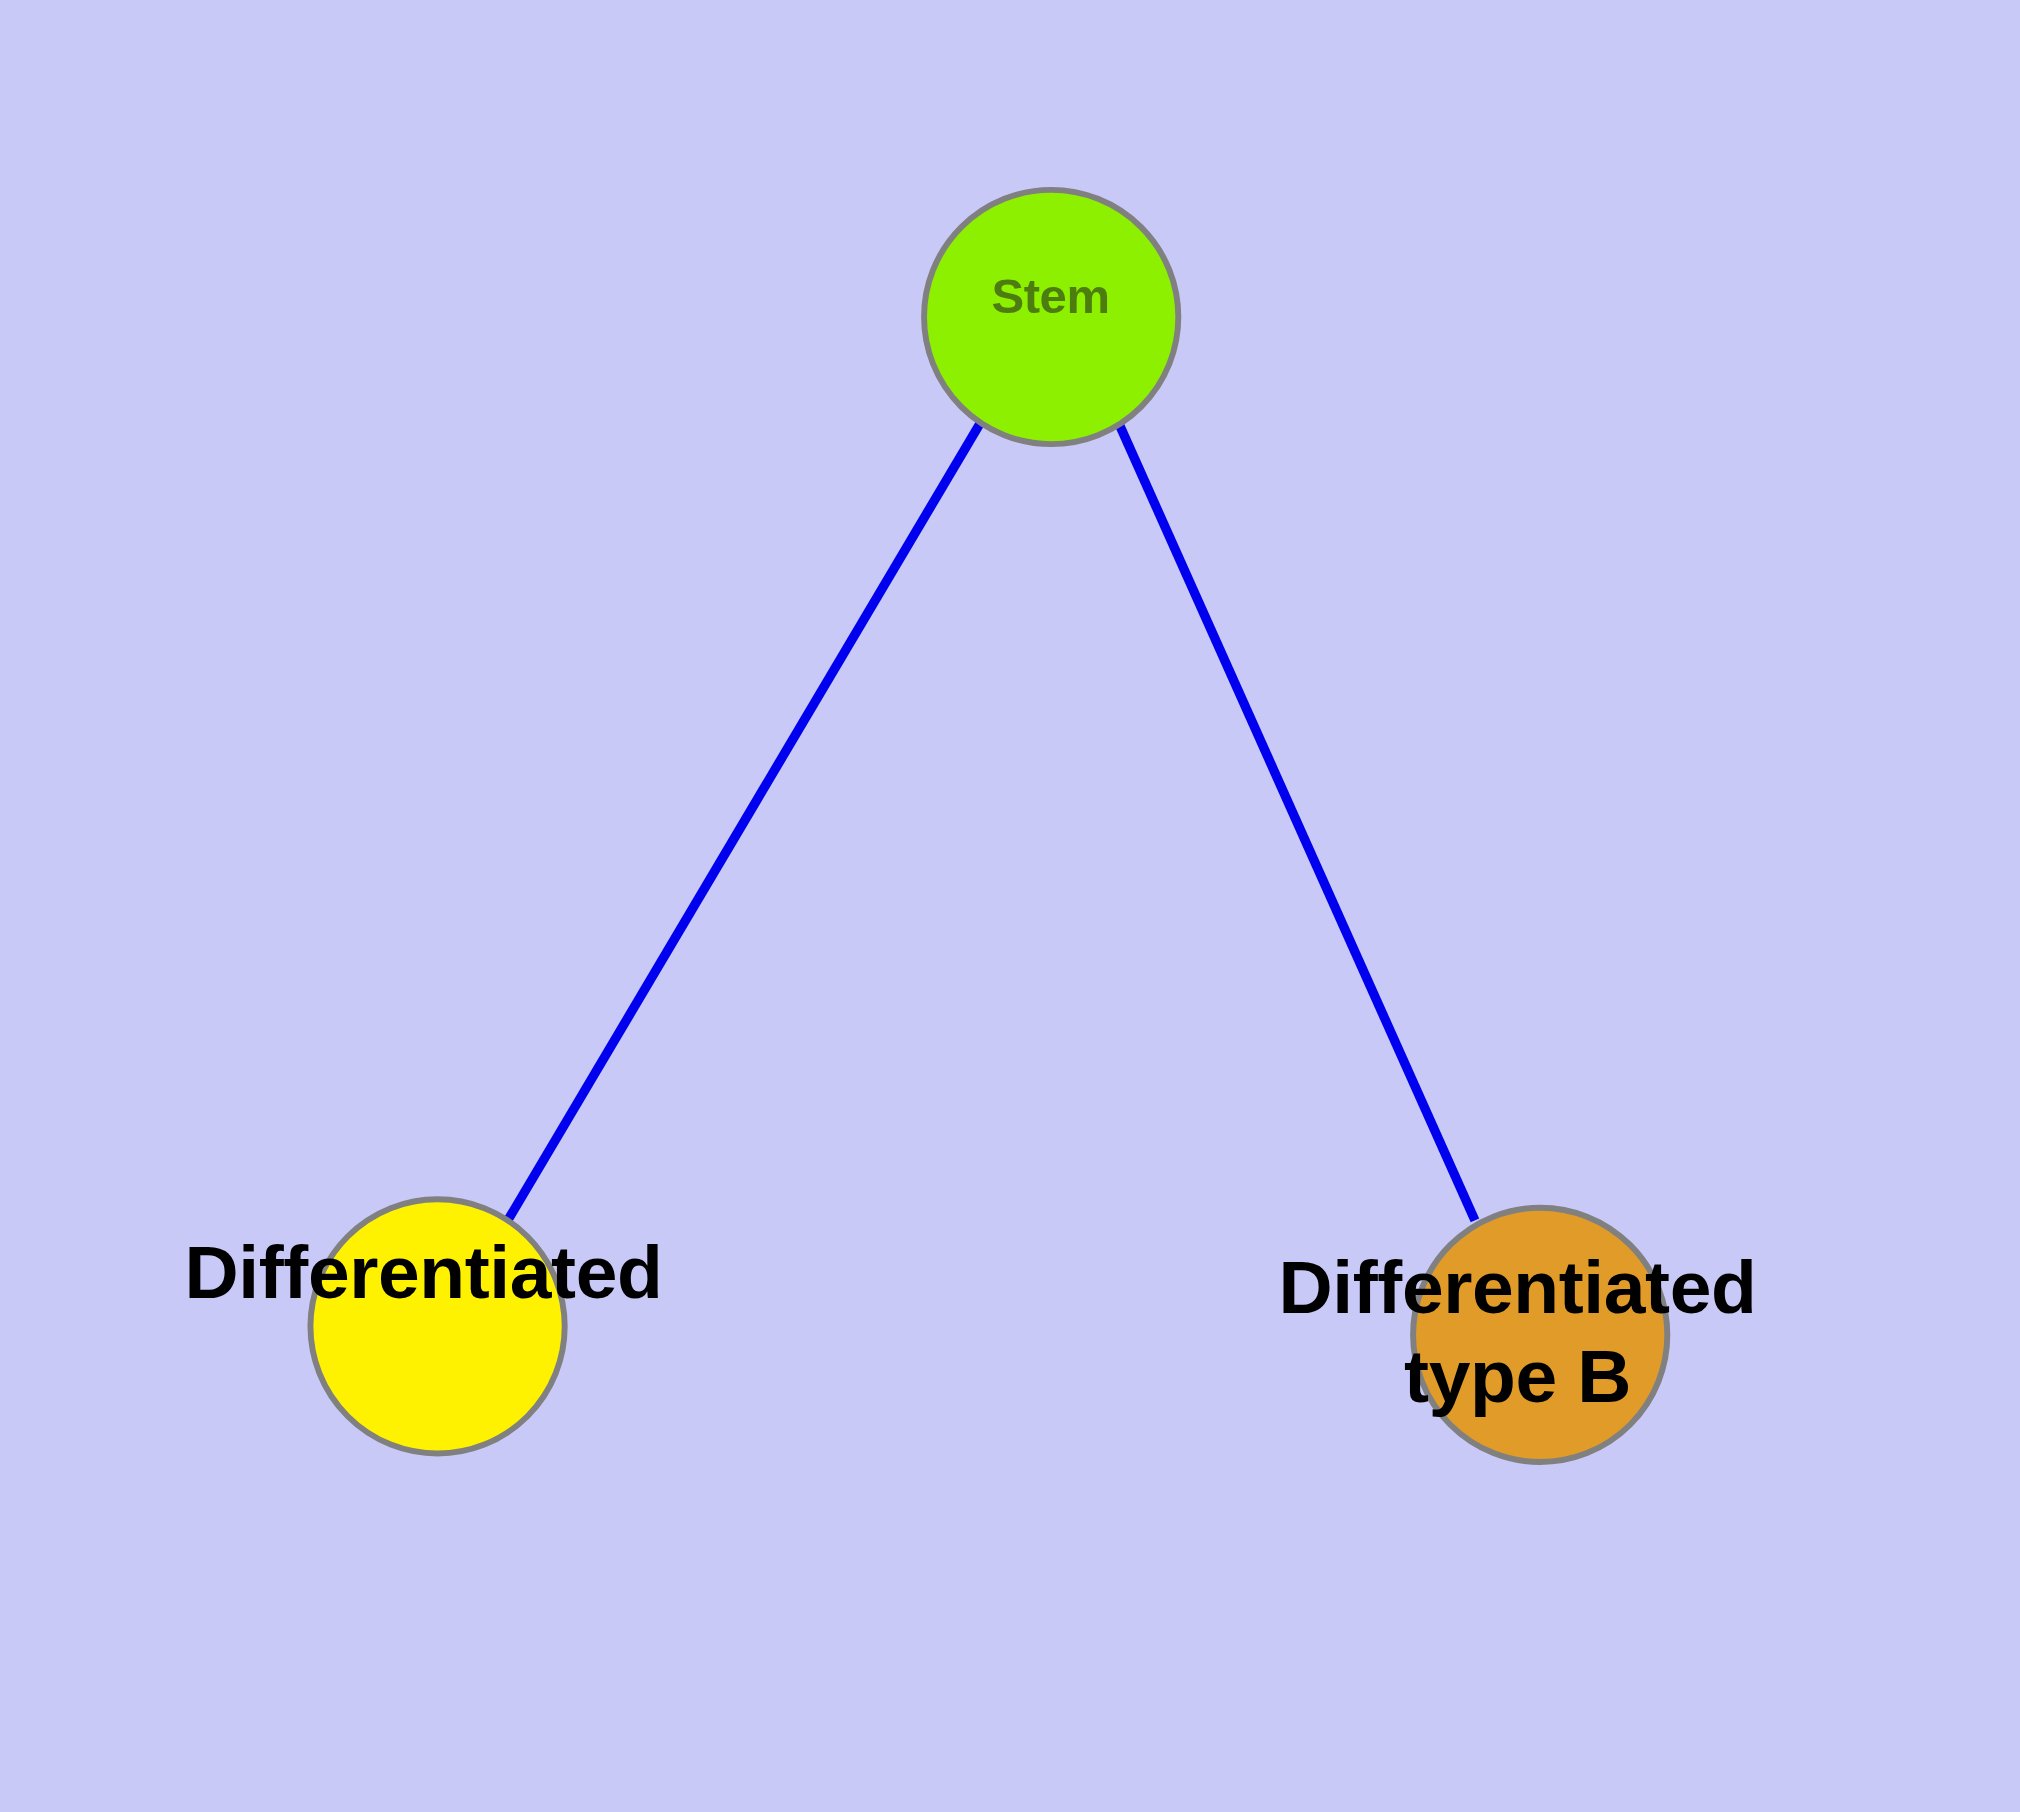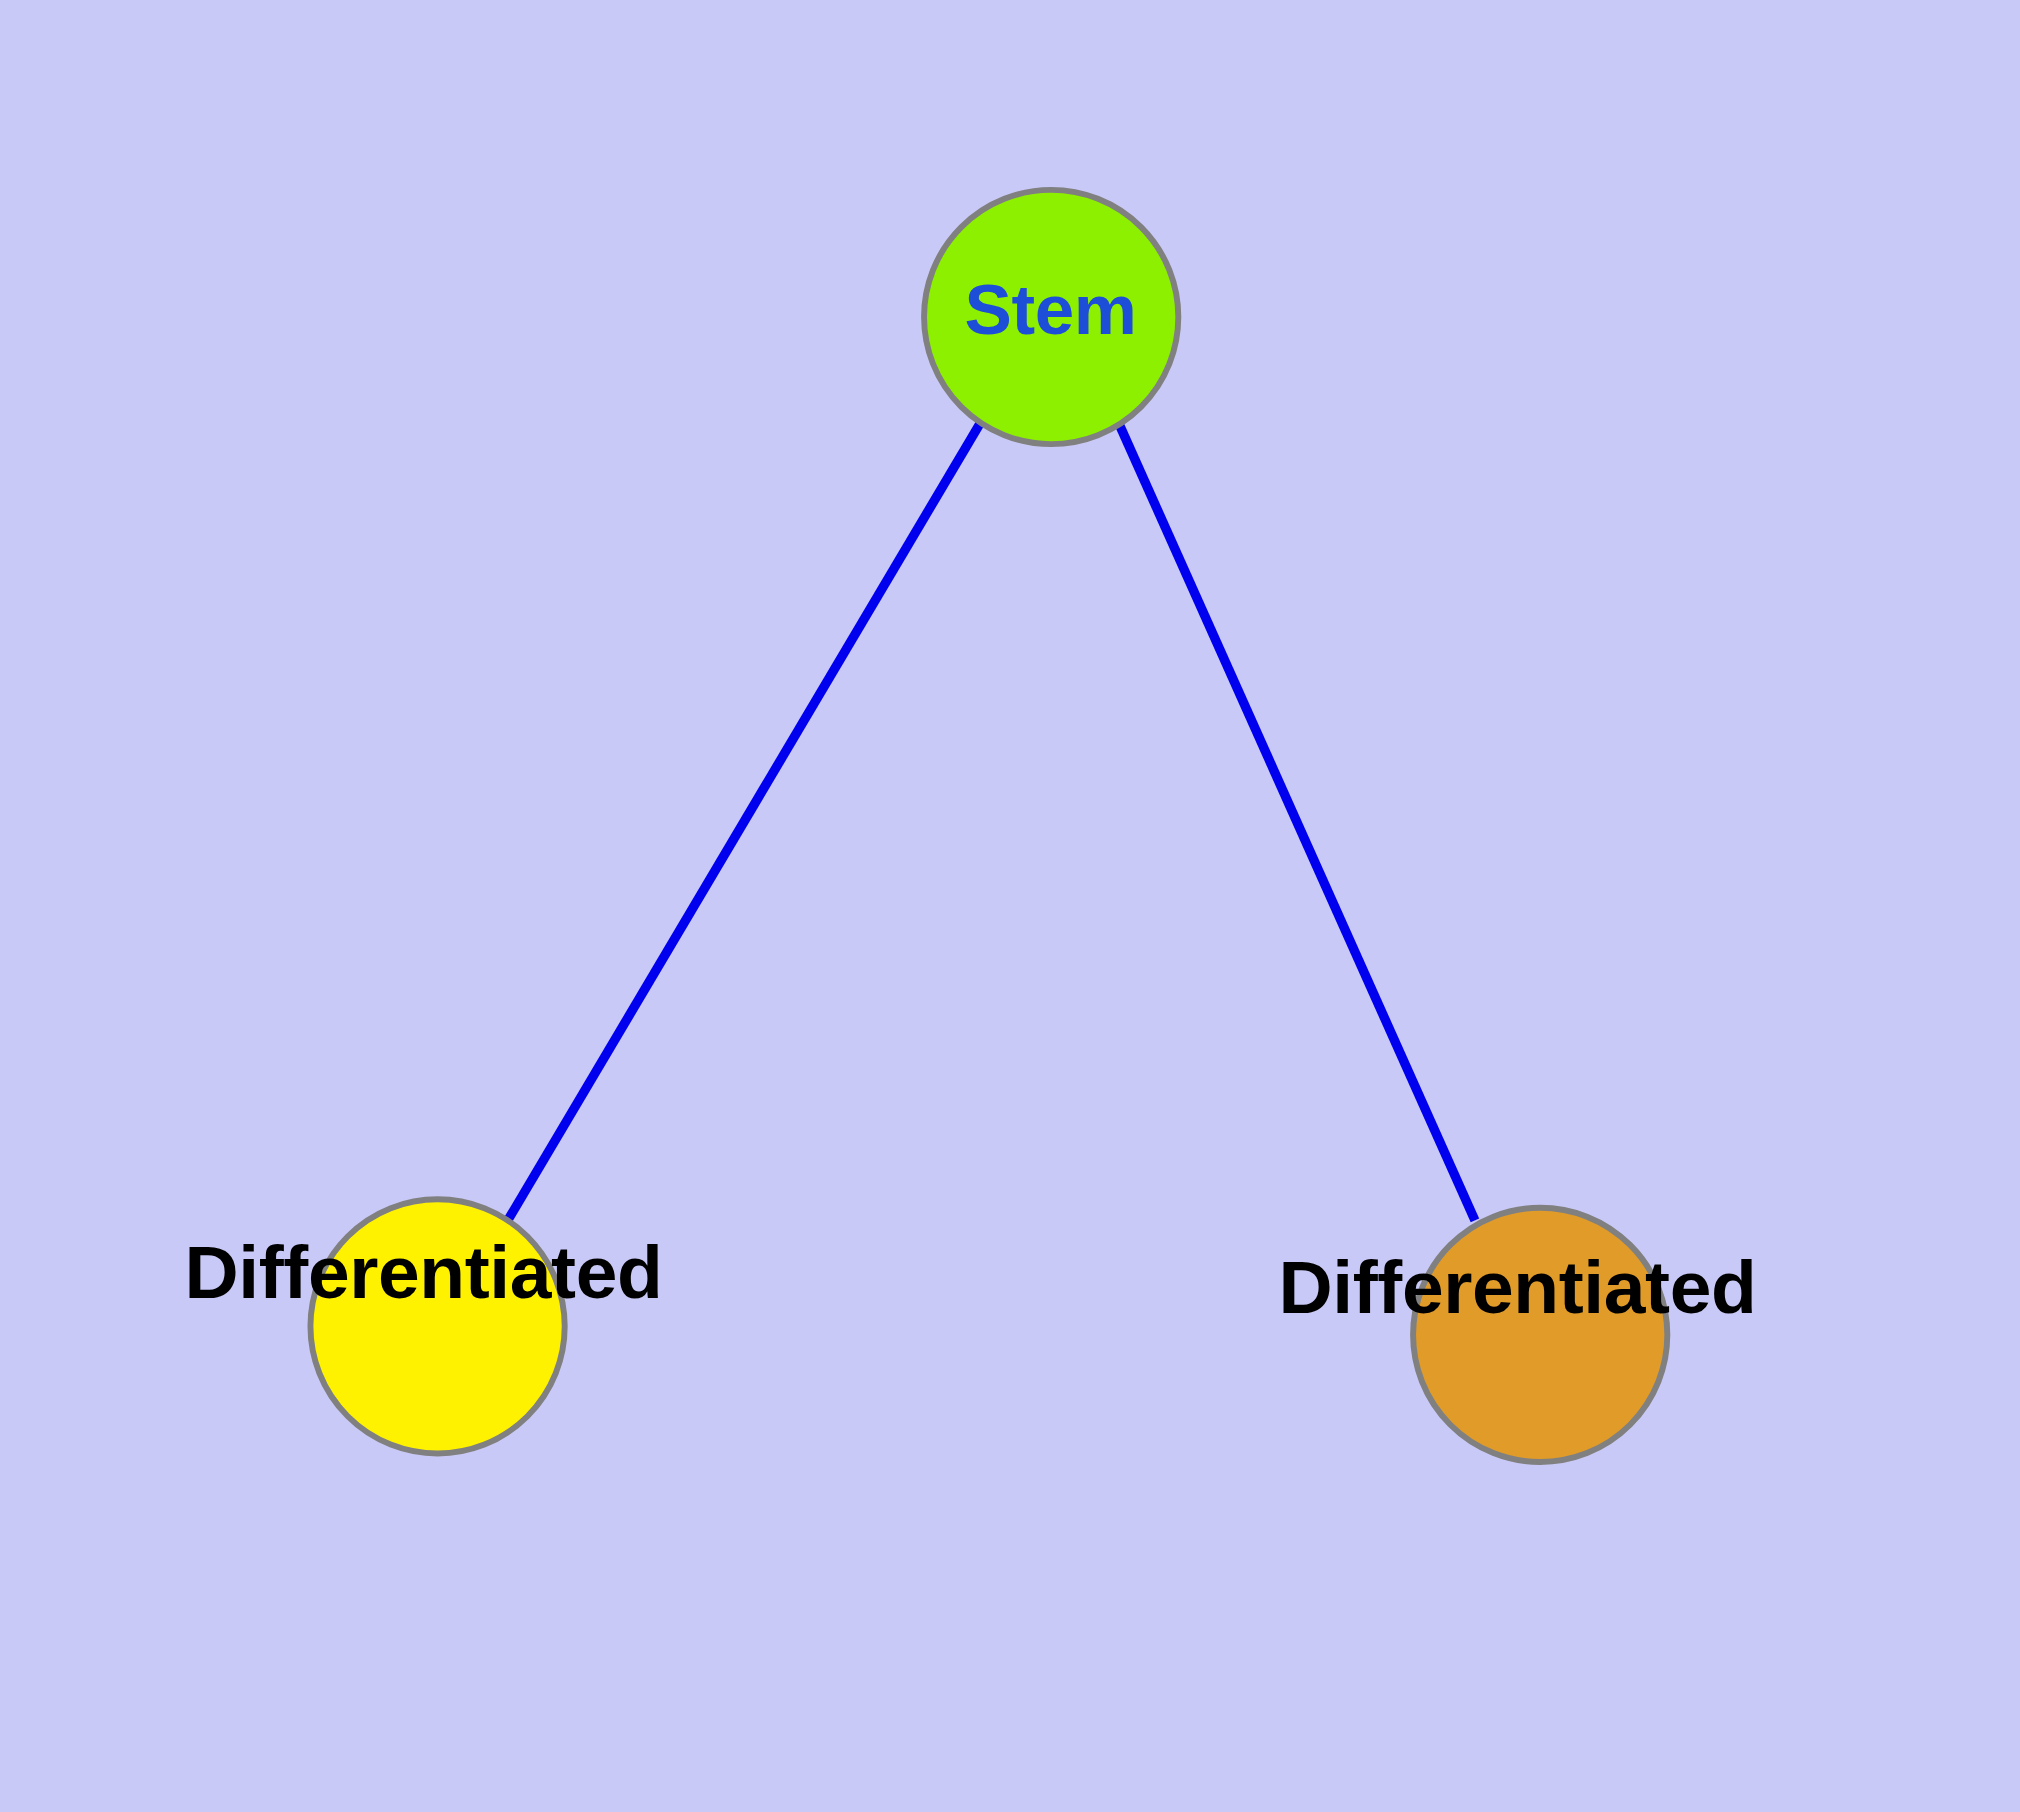--- a/index.html
+++ b/index.html
@@ -67,20 +67,20 @@
       <line id="edge-a" x1="1157" y1="498" x2="600" y2="1438" stroke="#0000ee" stroke-width="11"></line>
       <line id="edge-b" x1="1320" y1="500" x2="1740" y2="1440" stroke="#0000ee" stroke-width="11"></line>
     </g>
     <g>
       <circle id="node-diff-a" cx="516" cy="1565" r="150" fill="#fff200" stroke="#808080" stroke-width="7"></circle>
       <circle id="node-diff-b" cx="1817" cy="1575" r="150" fill="#e09b29" stroke="#808080" stroke-width="7"></circle>
       <circle id="node-stem" cx="1240" cy="374" r="150" fill="#8cf000" stroke="#808080" stroke-width="7"></circle>
     </g>
   </svg>
 
-  <div class="node-label" id="label-stem" style="font-size: 71px; color: #1d4ed8; width: 593px; left: 754px; top: 268px;">Stem</div>
+  <div class="node-label" id="label-stem" style="font-size: 49px; color: #4d7c0f; width: 593px; left: 754px; top: 268px;">Stem</div>
 
   <div class="node-label" id="label-diffA" style="font-size: 75px; color: rgb(0, 0, 0); width: 593px; left: 127px; top: 1228px;"><span>Differentiated</span><br></div>
 
-  <div class="node-label" id="label-diffB" style="font-size: 75px; color: rgb(0, 0, 0); width: 593px; left: 1221px; top: 1243px;"><span>Differentiated</span><br></div>
+  <div class="node-label" id="label-diffB" style="font-size: 75px; color: rgb(0, 0, 0); width: 593px; left: 1221px; top: 1243px;"><span>Differentiated</span><br><span>type B</span></div>
 
 </div>
 
 
 </body></html>

